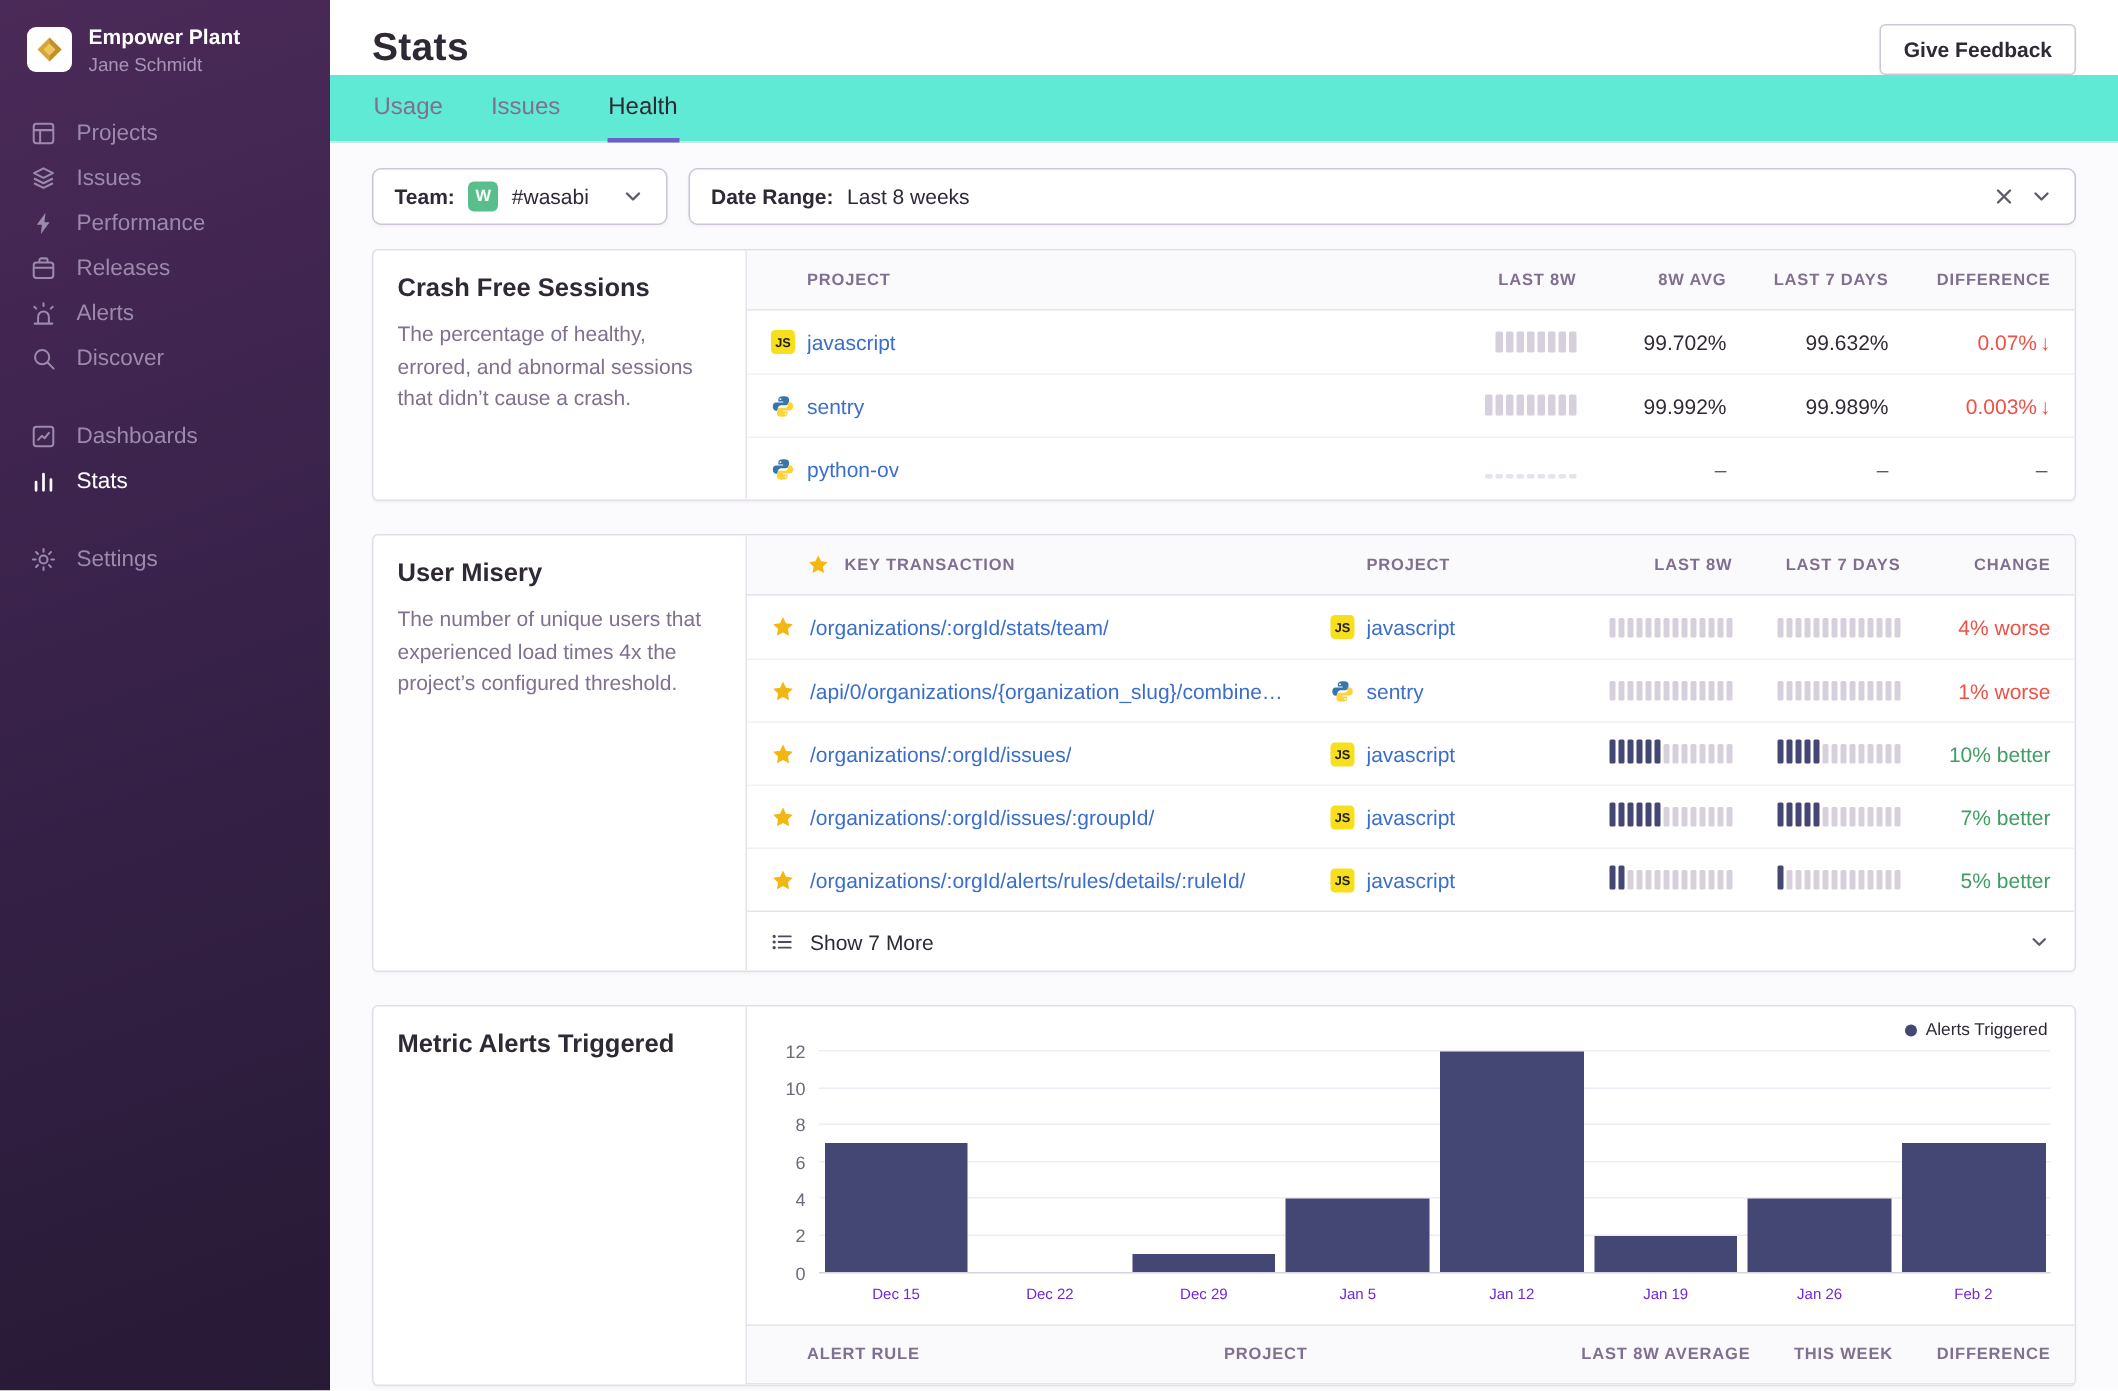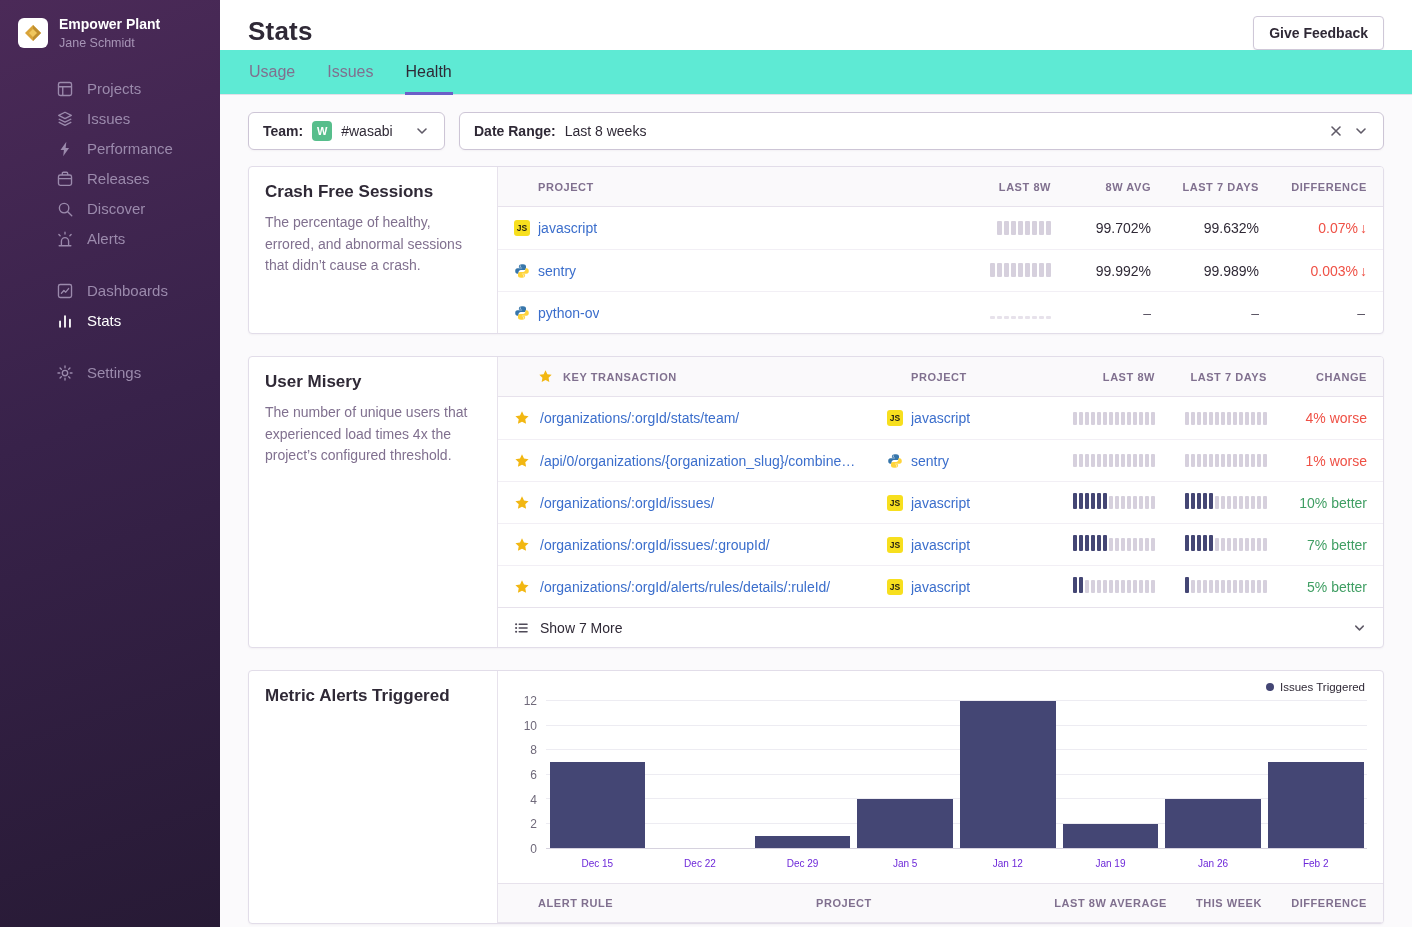--- a/index.html
+++ b/index.html
@@ -16,21 +16,21 @@
     width:220px; min-width:220px; height:100%;
     background:linear-gradient(160deg,#4b2a58 0%,#38224a 45%,#271a35 100%);
     display:flex; flex-direction:column;
   }
   .org { display:flex; align-items:center; gap:11px; padding:16px 18px 24px; cursor:pointer; }
   .org-avatar { width:30px; height:30px; background:#fff; border-radius:6px;
     display:flex; align-items:center; justify-content:center; flex:none; }
   .org-avatar svg { width:20px; height:20px; }
   .org-name { color:#fff; font-weight:700; font-size:14px; line-height:1.25; }
   .org-user { color:#a795b6; font-size:12.5px; margin-top:2px; }
-  nav { display:flex; flex-direction:column;padding-left:36px; }
+  nav { display:flex; flex-direction:column; }
   .nav-item { display:flex; align-items:center; gap:13px; padding:6px 20px;
     font-size:15px; color:#9b8aac; cursor:pointer; }
   .nav-item.active { color:#fff; }
   .nav-item .nicon { width:18px; height:18px; display:inline-flex; flex:none; }
   .nav-item .nicon svg { width:18px; height:18px; }
   .nav-gap { height:22px; }
 
   
   .main { flex:1; min-width:0; display:flex; flex-direction:column; background:#fbfafc; }
   .page-header { display:flex; justify-content:space-between; align-items:flex-start;
@@ -186,36 +186,36 @@
           <span class="nicon">
             <svg viewBox="0 0 20 20" fill="none" stroke="currentColor" stroke-width="1.5">
               <rect x="2.75" y="5.5" width="14.5" height="11.5" rx="2"></rect>
               <path d="M7 5.5V3.8a1.3 1.3 0 0 1 1.3-1.3h3.4A1.3 1.3 0 0 1 13 3.8v1.7M2.75 9.5h14.5"></path>
             </svg>
           </span>
           <span>Releases</span>
         </div>
         <div class="nav-item ">
           <span class="nicon">
-            <svg viewBox="0 0 20 20" fill="none" stroke="currentColor" stroke-width="1.5">
-              <circle cx="9" cy="9" r="5.25"></circle>
-              <path d="M13 13l4.5 4.5" stroke-linecap="round"></path>
-            </svg>
-          </span>
-          <span>Discover</span>
-        </div>
-        <div class="nav-item ">
-          <span class="nicon">
             <svg viewBox="0 0 20 20" fill="none" stroke="currentColor" stroke-width="1.5" stroke-linecap="round">
               <path d="M6 16.5v-4a4 4 0 0 1 8 0v4"></path>
               <path d="M3.5 17.5h13"></path>
               <path d="M10 4.5V2.5M4.6 6.4L3.2 5M15.4 6.4L16.8 5"></path>
             </svg>
           </span>
           <span>Alerts</span>
+        </div>
+        <div class="nav-item ">
+          <span class="nicon">
+            <svg viewBox="0 0 20 20" fill="none" stroke="currentColor" stroke-width="1.5">
+              <circle cx="9" cy="9" r="5.25"></circle>
+              <path d="M13 13l4.5 4.5" stroke-linecap="round"></path>
+            </svg>
+          </span>
+          <span>Discover</span>
         </div>
         <div class="nav-gap"></div>
         <div class="nav-item ">
           <span class="nicon">
             <svg viewBox="0 0 20 20" fill="none" stroke="currentColor" stroke-width="1.5">
               <rect x="2.75" y="2.75" width="14.5" height="14.5" rx="2"></rect>
               <path d="M6 12.5l2.8-3 2 1.8 3.2-4" stroke-linecap="round" stroke-linejoin="round"></path>
             </svg>
           </span>
           <span>Dashboards</span>
@@ -657,21 +657,21 @@
         </div>
       </section>
 
       <section class="panel">
         <div class="panel-desc">
           <h3>Metric Alerts Triggered</h3>
         </div>
         <div class="chart-wrap">
           <div class="legend">
             <span class="dot"></span>
-            <span>Issues Triggered</span>
+            <span>Alerts Triggered</span>
           </div>
           <div class="chart">
             <div class="y-axis" id="chart-y">
                 <div class="ytick" style="bottom:0%">0</div>
                 <div class="ytick" style="bottom:16.666666666666664%">2</div>
                 <div class="ytick" style="bottom:33.33333333333333%">4</div>
                 <div class="ytick" style="bottom:50%">6</div>
                 <div class="ytick" style="bottom:66.66666666666666%">8</div>
                 <div class="ytick" style="bottom:83.33333333333334%">10</div>
                 <div class="ytick" style="bottom:100%">12</div>

